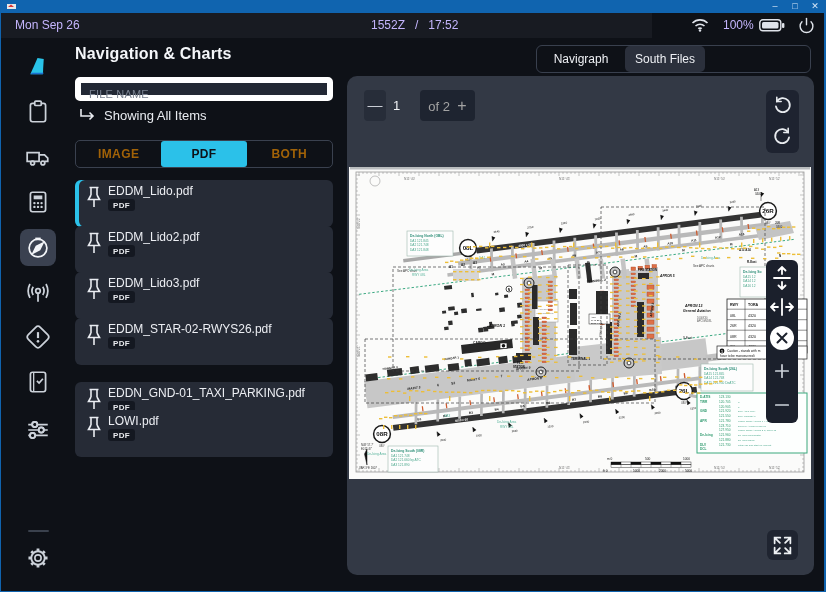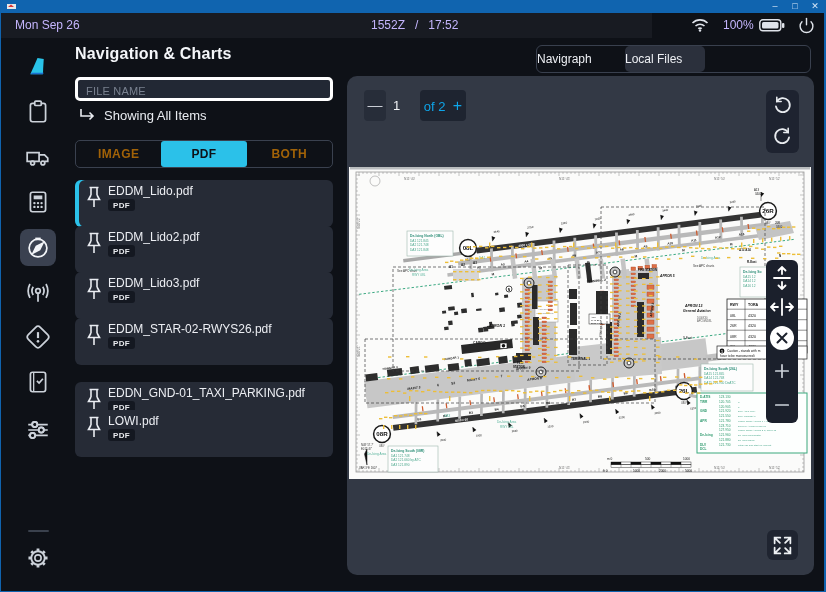--- a/index.html
+++ b/index.html
@@ -6,37 +6,37 @@
 .win{position:absolute;inset:0;border-left:1px solid #1063ae;border-right:2px solid #1063ae;border-bottom:1px solid #1063ae;z-index:99;pointer-events:none}
 .titlebar{position:absolute;left:0;top:0;width:826px;height:13px;background:#1064af}
 .tb-ic{position:absolute;left:7px;top:3px;width:9px;height:7px}
 .tbbtn{position:absolute;top:0;height:13px;width:20px;color:#d5e6f7;font-size:9px;line-height:13px;text-align:center}
 .statusbar{position:absolute;left:1px;top:13px;width:651px;height:25px;background:#181b22;color:#c4b5fd;font-size:12px}
 .main{position:absolute;left:1px;top:38px;width:823px;height:553px;background:#0e1117}
 .side{position:absolute;left:0;top:0;width:70px;height:553px}
 .sideic{position:absolute;left:24px;width:26px;height:26px}
 .selbox{position:absolute;left:19px;top:191px;width:36px;height:37px;background:#3a4150;border-radius:8px}
 h1{position:absolute;left:74px;top:7px;font-size:16px;letter-spacing:.2px;color:#f4f6f9;font-weight:bold}
-.search{position:absolute;left:74px;top:39px;width:258px;height:24px;background:#222834;border:3px solid #ffffff;border-radius:5px;color:#79818f;font-size:11px;line-height:22px;padding-left:8px;letter-spacing:.2px}
+.search{position:absolute;left:74px;top:39px;width:258px;height:24px;background:#222834;border:6px solid #ffffff;border-radius:5px;color:#79818f;font-size:11px;line-height:22px;padding-left:8px;letter-spacing:.2px}
 .showing{position:absolute;left:74px;top:70px;width:260px;color:#e9ecf1;font-size:13px;white-space:nowrap}
 .tabs{position:absolute;left:74px;top:102px;width:258px;height:28px;border:1px solid #3a414f;border-radius:5px;display:flex;overflow:hidden}
 .tabs div{flex:1;text-align:center;line-height:26px;font-size:12px;font-weight:bold;color:#a16207;letter-spacing:.4px}
 .tabs .on{background:#2bc1e9;color:#0d1118;border-radius:3px}
 .item{position:absolute;left:74px;width:258px;height:47px;background:#262b36;border-radius:6px}
 .item.sel{box-shadow:inset 4px 0 0 #2bc1e9}
 .fname{position:absolute;left:33px;top:4px;font-size:12px;color:#eceef3}
 .badge{position:absolute;left:33px;top:19px;background:#141821;border-radius:3px;color:#e8eaee;font-size:8px;font-weight:bold;padding:1.5px 5px;letter-spacing:.3px}
 .pin{position:absolute;left:10px;top:5px;width:18px;height:25px}
 .rtabs{position:absolute;left:535px;top:7px;width:275px;height:28px;border:1px solid #39404e;border-radius:6px;display:flex;overflow:hidden}
-.rtabs div{line-height:26px;font-size:12px;color:#eef0f4;flex:1}
+.rtabs div{text-align:center;line-height:26px;font-size:12px;color:#eef0f4;flex:1}
 .rtabs .on{background:#2b303c;border-radius:5px}
 .rpanel{position:absolute;left:346px;top:38px;width:467px;height:499px;background:#333945;border-radius:10px}
 .pgminus{position:absolute;left:17px;top:14px;width:22px;height:31px;background:#272d39;border-radius:4px;color:#c9cdd5;text-align:center;line-height:29px;font-size:15px}
 .pg1{position:absolute;left:46px;top:22px;color:#f0f2f5;font-size:13px}
-.pgof{position:absolute;left:73px;top:14px;width:46px;height:31px;background:#1e2430;border-radius:4px;color:#0ea5e9;font-size:13px;line-height:31px;text-align:center}
+.pgof{position:absolute;left:73px;top:14px;width:55px;height:31px;background:#1e2430;border-radius:4px;color:#a3a3a3;font-size:13px;line-height:31px;text-align:center}
 .rotbox{position:absolute;left:419px;top:14px;width:33px;height:63px;background:#1e2330;border-radius:6px}
 .chart{position:absolute;left:2px;top:91px;width:462px;height:312px;background:#fbfbfa}
 .ovl{position:absolute;left:419px;top:184px;width:32px;height:163px;background:#1b202c;border-radius:6px}
 .fsbtn{position:absolute;left:420px;top:454px;width:31px;height:30px;background:#1f2430;border-radius:6px}
 .divider{position:absolute;left:27px;top:492px;width:21px;height:2px;background:#3a414d;border-radius:1px}
 svg text{font-family:"Liberation Sans",sans-serif}
 </style></head><body>
 <div class="titlebar">
  <svg class="tb-ic" viewBox="0 0 9 7">
       <rect x="0" y="1" width="9" height="5" fill="#e8e8e8"></rect>
@@ -187,21 +187,21 @@
 <div class="item" style="top:372px">
       <svg class="pin" viewBox="0 0 18 25" fill="none" stroke="#e9ecf1" stroke-width="1.6">
         <path d="M4.5 2.5h9M6 2.5v7.5M12 2.5v7.5M6 10l-2.5 4.5h11L12 10M3.5 14.5h11M9 14.5V22"></path>
       </svg>
       <div class="fname">LOWI.pdf</div>
       <div class="badge">PDF</div>
     </div>
 
  <div class="rtabs">
       <div style="flex:0 0 88px">Navigraph</div>
-      <div class="on" style="flex:0 0 80px">Local Files</div>
+      <div class="on" style="flex:0 0 80px">South Files</div>
     </div>
  <div class="rpanel">
   <div class="pgminus">—</div>
   <div class="pg1">1</div>
   <div class="pgof">of 2&nbsp;&nbsp;<b style="font-size:16px;font-weight:normal">+</b></div>
   <div class="rotbox">
    <svg style="position:absolute;left:6px;top:5px" width="21" height="21" viewBox="0 0 24 24" fill="none" stroke="#e8ebef" stroke-width="2" stroke-linecap="round">
           <path d="M5.5 7.5 A8 8 0 1 1 4.5 13"></path>
           <path d="M5.5 2.5v5h5" stroke-width="1.8" fill="none"></path>
         </svg>

